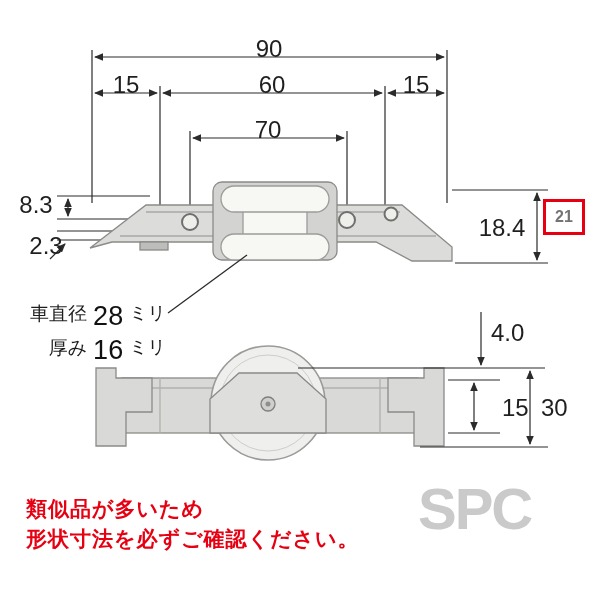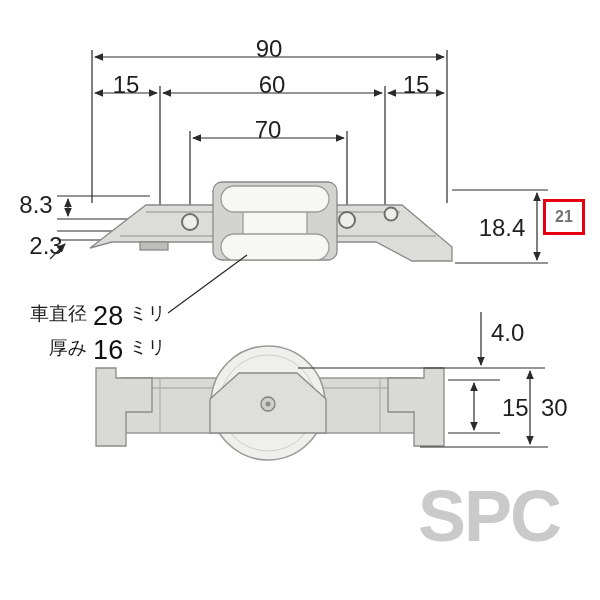--- a/index.html
+++ b/index.html
@@ -23,21 +23,21 @@
   .spec-row{display:flex;align-items:flex-start;justify-content:flex-end;gap:6px;margin-bottom:3px;}
   .spec-label{font-size:19px;color:#1c1c1c;}
   .spec-value{font-size:27px;color:#111;}
   .spec-unit{font-size:18px;color:#1c1c1c;}
   .notice{
     position:absolute;left:26px;top:494px;
     font-size:21px;font-weight:bold;color:#e60012;line-height:30px;letter-spacing:1px;
   }
   .watermark{
     position:absolute;left:418px;top:480px;
-    font-size:72px;font-weight:bold;color:#cacaca;letter-spacing:-2px;line-height:1;
+    font-size:58px;font-weight:bold;color:#cacaca;letter-spacing:-2px;line-height:1;
     font-family:"Liberation Sans",sans-serif;z-index:0;
   }
   .lbl,.refbox,.spec,.notice{z-index:2;}
   svg{z-index:1;}
 </style>
 </head>
 <body>
 
 <div class="stage">
 
@@ -142,15 +142,17 @@
       <span class="spec-value">16</span>
       <span class="spec-unit">ミリ</span>
     </div>
   </div>
 
   <span class="lbl" style="left:491px;top:321px">4.0</span>
   <span class="lbl" style="left:502px;top:396px">15</span>
   <span class="lbl" style="left:541px;top:396px">30</span>
 
   <div class="notice">
+    <div>類似品が多いため</div>
+    <div>形状寸法を必ずご確認ください。</div>
   </div>
 
 </div>
 
 </body></html>

